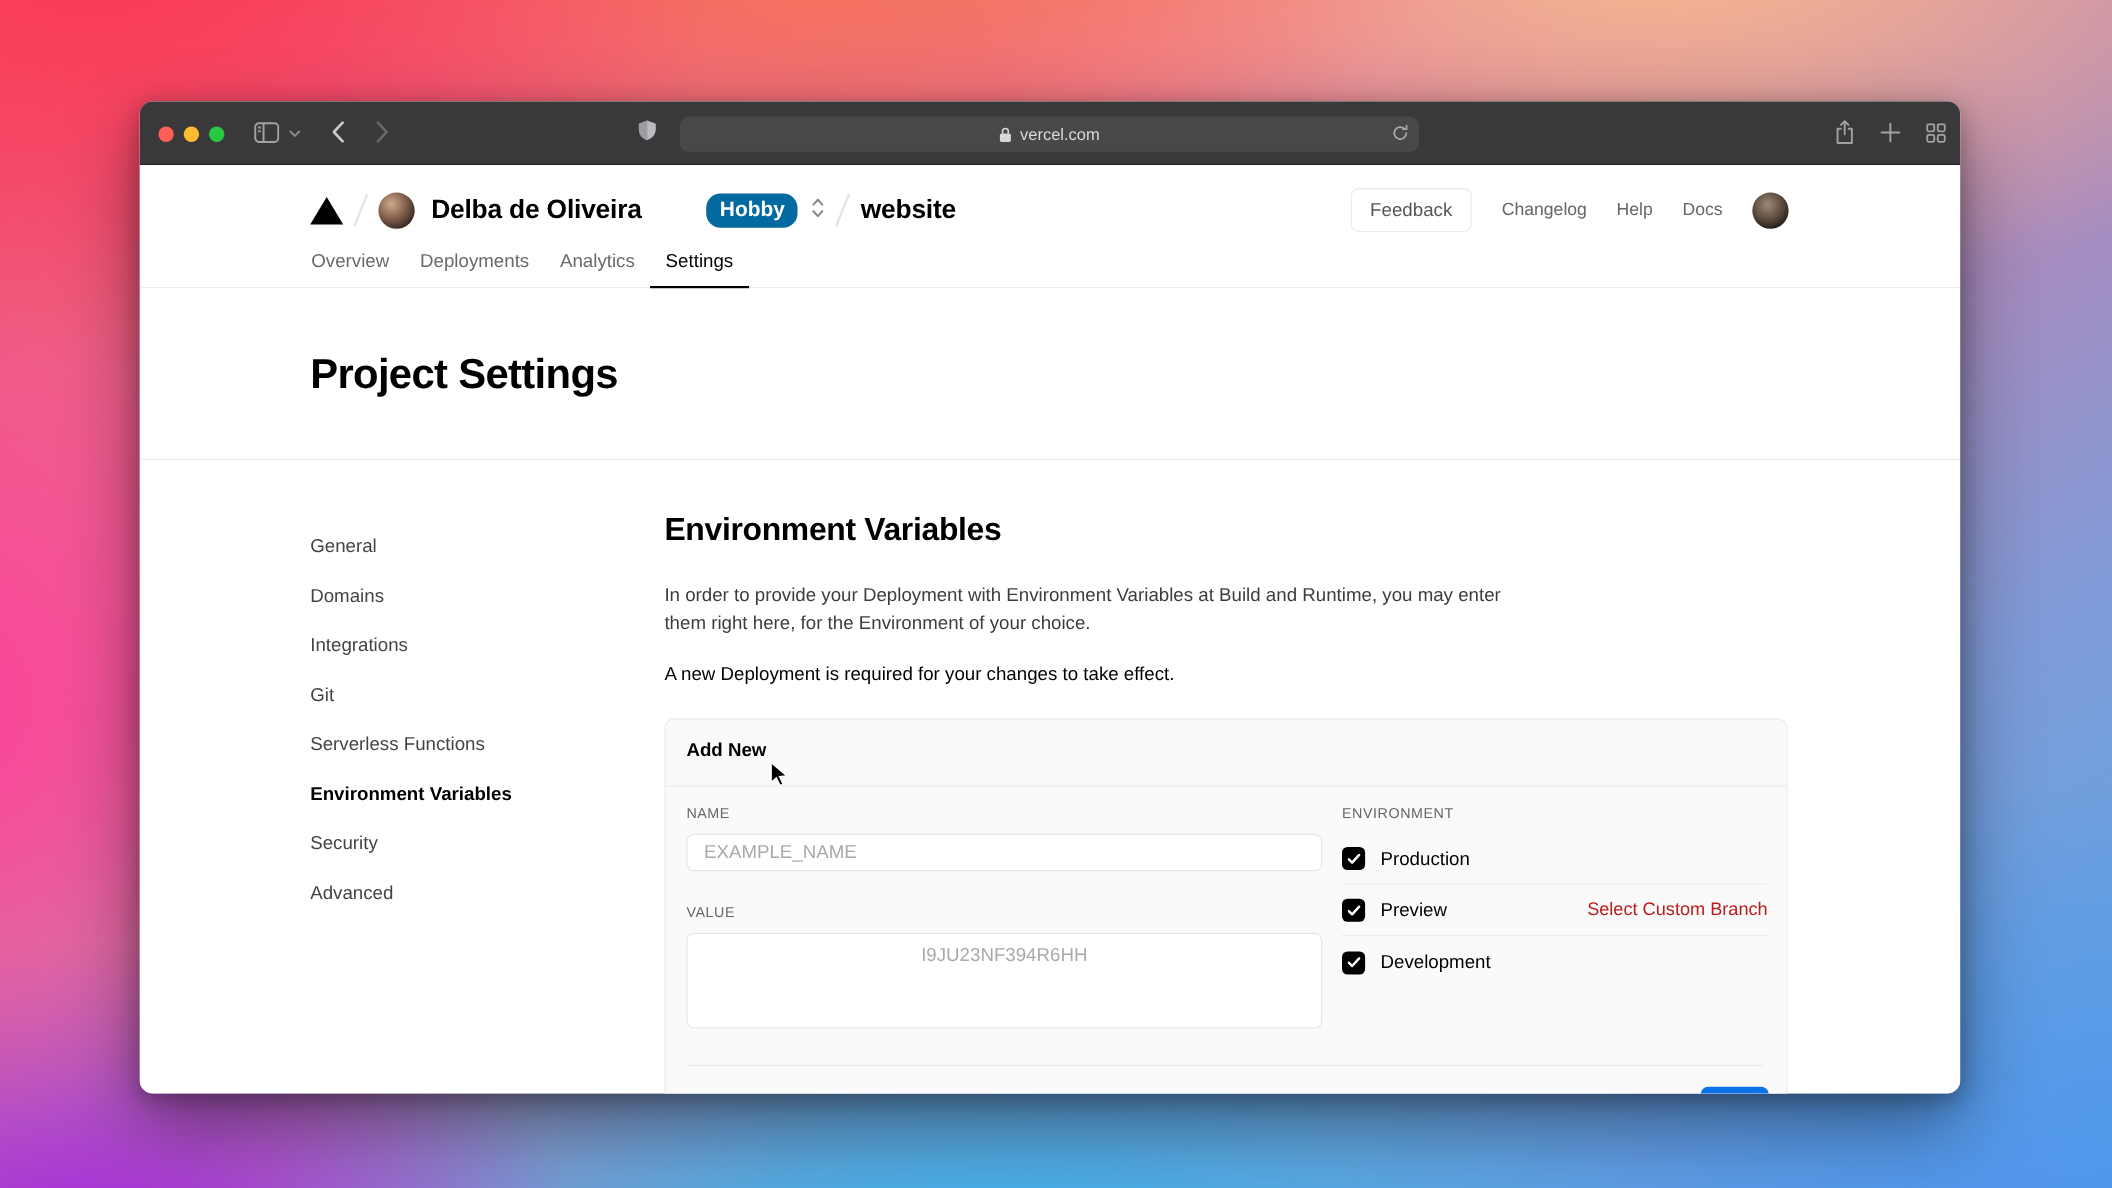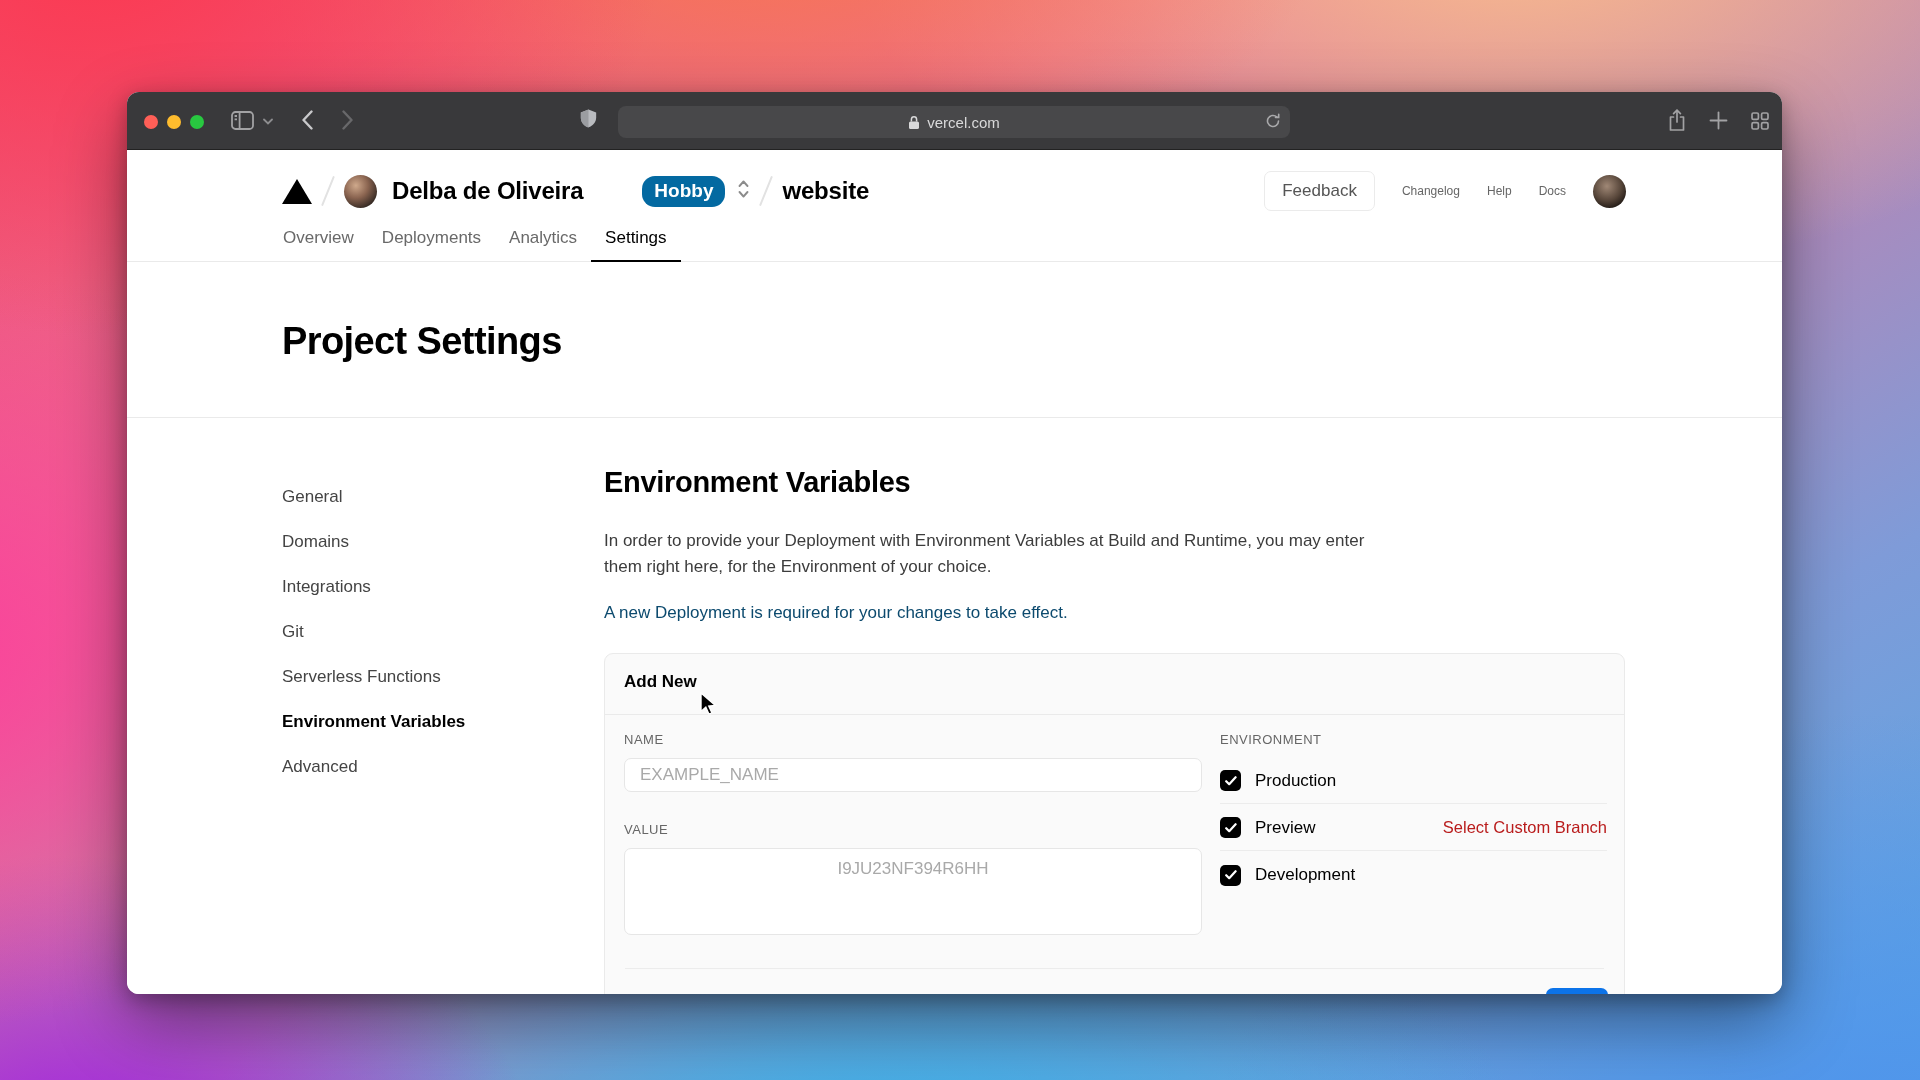--- a/index.html
+++ b/index.html
@@ -40,34 +40,34 @@
   .crumbs { position:absolute; left:155px; top:12px; height:58px; display:flex; align-items:center; gap:15px; }
   .vtriangle { width:0; height:0; border-left:15px solid transparent; border-right:15px solid transparent; border-bottom:25px solid #000; }
   .slash { width:2px; height:32px; background:#e2e2e2; transform:rotate(22deg); border-radius:1px; }
   .avatar { width:33px; height:33px; border-radius:50%; background:radial-gradient(circle at 36% 32%, #cfa98c 0%, #8a6450 40%, #3a2d26 75%, #191310 100%); }
   .avatar.small-dark { background:radial-gradient(circle at 42% 34%, #a08876 0%, #564539 50%, #16110e 85%); }
   .crumb-name { font-size:24px; font-weight:700; letter-spacing:-.2px; }
   .badge { background:#0369a1; color:#fff; font-size:19px; font-weight:700; padding:4px 12px 5px; border-radius:13px;margin-left:44px; }
   .updown { color:#8c8c8c; margin-left:-3px; }
   .hdr-right { position:absolute; right:156px; top:12px; height:58px; display:flex; align-items:center; gap:27px; }
   .feedback-btn { border:1px solid #ebebeb; border-radius:7px; background:#fff; color:#555; font-size:17px; padding:9px 17px; cursor:pointer; font-family:inherit; }
-  .hdr-link { color:#666; font-size:12px; text-decoration:none; }
+  .hdr-link { color:#666; font-size:16px; text-decoration:none; }
   .tabs { position:absolute; left:142px; bottom:0; display:flex; }
   .tab { padding:0 14px 12px; font-size:17px; color:#696969; border-bottom:2px solid transparent; margin-bottom:-1px; cursor:pointer; }
   .tab.active { color:#000; border-bottom-color:#000; font-weight:500; }
   .title-section { position:absolute; top:112px; left:0; right:0; height:156px; border-bottom:1px solid #eaeaea; }
   .page-title { position:absolute; left:155px; top:58px; font-size:38px; font-weight:600; letter-spacing:-.6px; }
   .settings-content { position:absolute; top:268px; left:0; right:0; bottom:0; }
   .settings-sidebar { position:absolute; left:155px; top:56px; width:260px; }
   .snav-item { height:45px; display:flex; align-items:center; font-size:17px; color:#444; cursor:pointer; }
   .snav-item.active { color:#000; font-weight:700; }
   .main-col { position:absolute; left:477px; top:0; width:1021px; }
   .section-h2 { position:absolute; top:48px; font-size:29px; font-weight:700; letter-spacing:-.3px; }
   .desc-p { position:absolute; top:110px; font-size:17px; line-height:26px; color:#3c3c3c; max-width:775px; }
-  .note-p { position:absolute; top:185px; font-size:17px; color:#0c4a6e; }
+  .note-p { position:absolute; top:185px; font-size:17px; color:#000000; }
   .env-card { position:absolute; top:235px; left:0; width:1021px; height:430px; background:#fafafa; border:1px solid #eaeaea; border-radius:9px; }
   .card-title { position:absolute; left:19px; top:18px; font-size:17px; font-weight:700; }
   .card-div { position:absolute; left:0; right:0; top:60px; height:1px; background:#eaeaea; }
   .field-label { position:absolute; font-size:13px; font-weight:500; color:#666; letter-spacing:.5px; }
   .txt-input { position:absolute; left:19px; width:578px; background:#fff; border:1px solid #e6e6e6; border-radius:7px; font-family:inherit; font-size:17px; color:#000; padding:0 15px; }
   .txt-input::placeholder, .txt-area::placeholder { color:#a9a9a9; }
   .txt-area { position:absolute; left:19px; top:194px; width:578px; height:87px; background:#fff; border:1px solid #e6e6e6; border-radius:7px; font-family:inherit; font-size:17px; padding:10px 15px; resize:none;text-align:center; }
   .env-row { position:absolute; left:615px; width:387px; height:46px; display:flex; align-items:center; gap:14px; }
   .env-row.bordered { border-bottom:1px solid #ececec; }
   .cbx { width:21px; height:21px; background:#000; border-radius:5px; display:flex; align-items:center; justify-content:center; flex:none; cursor:pointer; }
@@ -200,20 +200,21 @@
 
     <div class="settings-content">
 
       <nav class="settings-sidebar">
         <div class="snav-item">General</div>
         <div class="snav-item">Domains</div>
         <div class="snav-item">Integrations</div>
         <div class="snav-item">Git</div>
         <div class="snav-item">Serverless Functions</div>
         <div class="snav-item active">Environment Variables</div>
+        <div class="snav-item">Security</div>
         <div class="snav-item">Advanced</div>
       </nav>
 
       <div class="main-col">
         <h2 class="section-h2">Environment Variables</h2>
         <p class="desc-p">In order to provide your Deployment with Environment Variables at Build and Runtime, you may enter them right here, for the Environment of your choice.</p>
         <p class="note-p">A new Deployment is required for your changes to take effect.</p>
 
         <div class="env-card">
           <div class="card-title">Add New</div>

